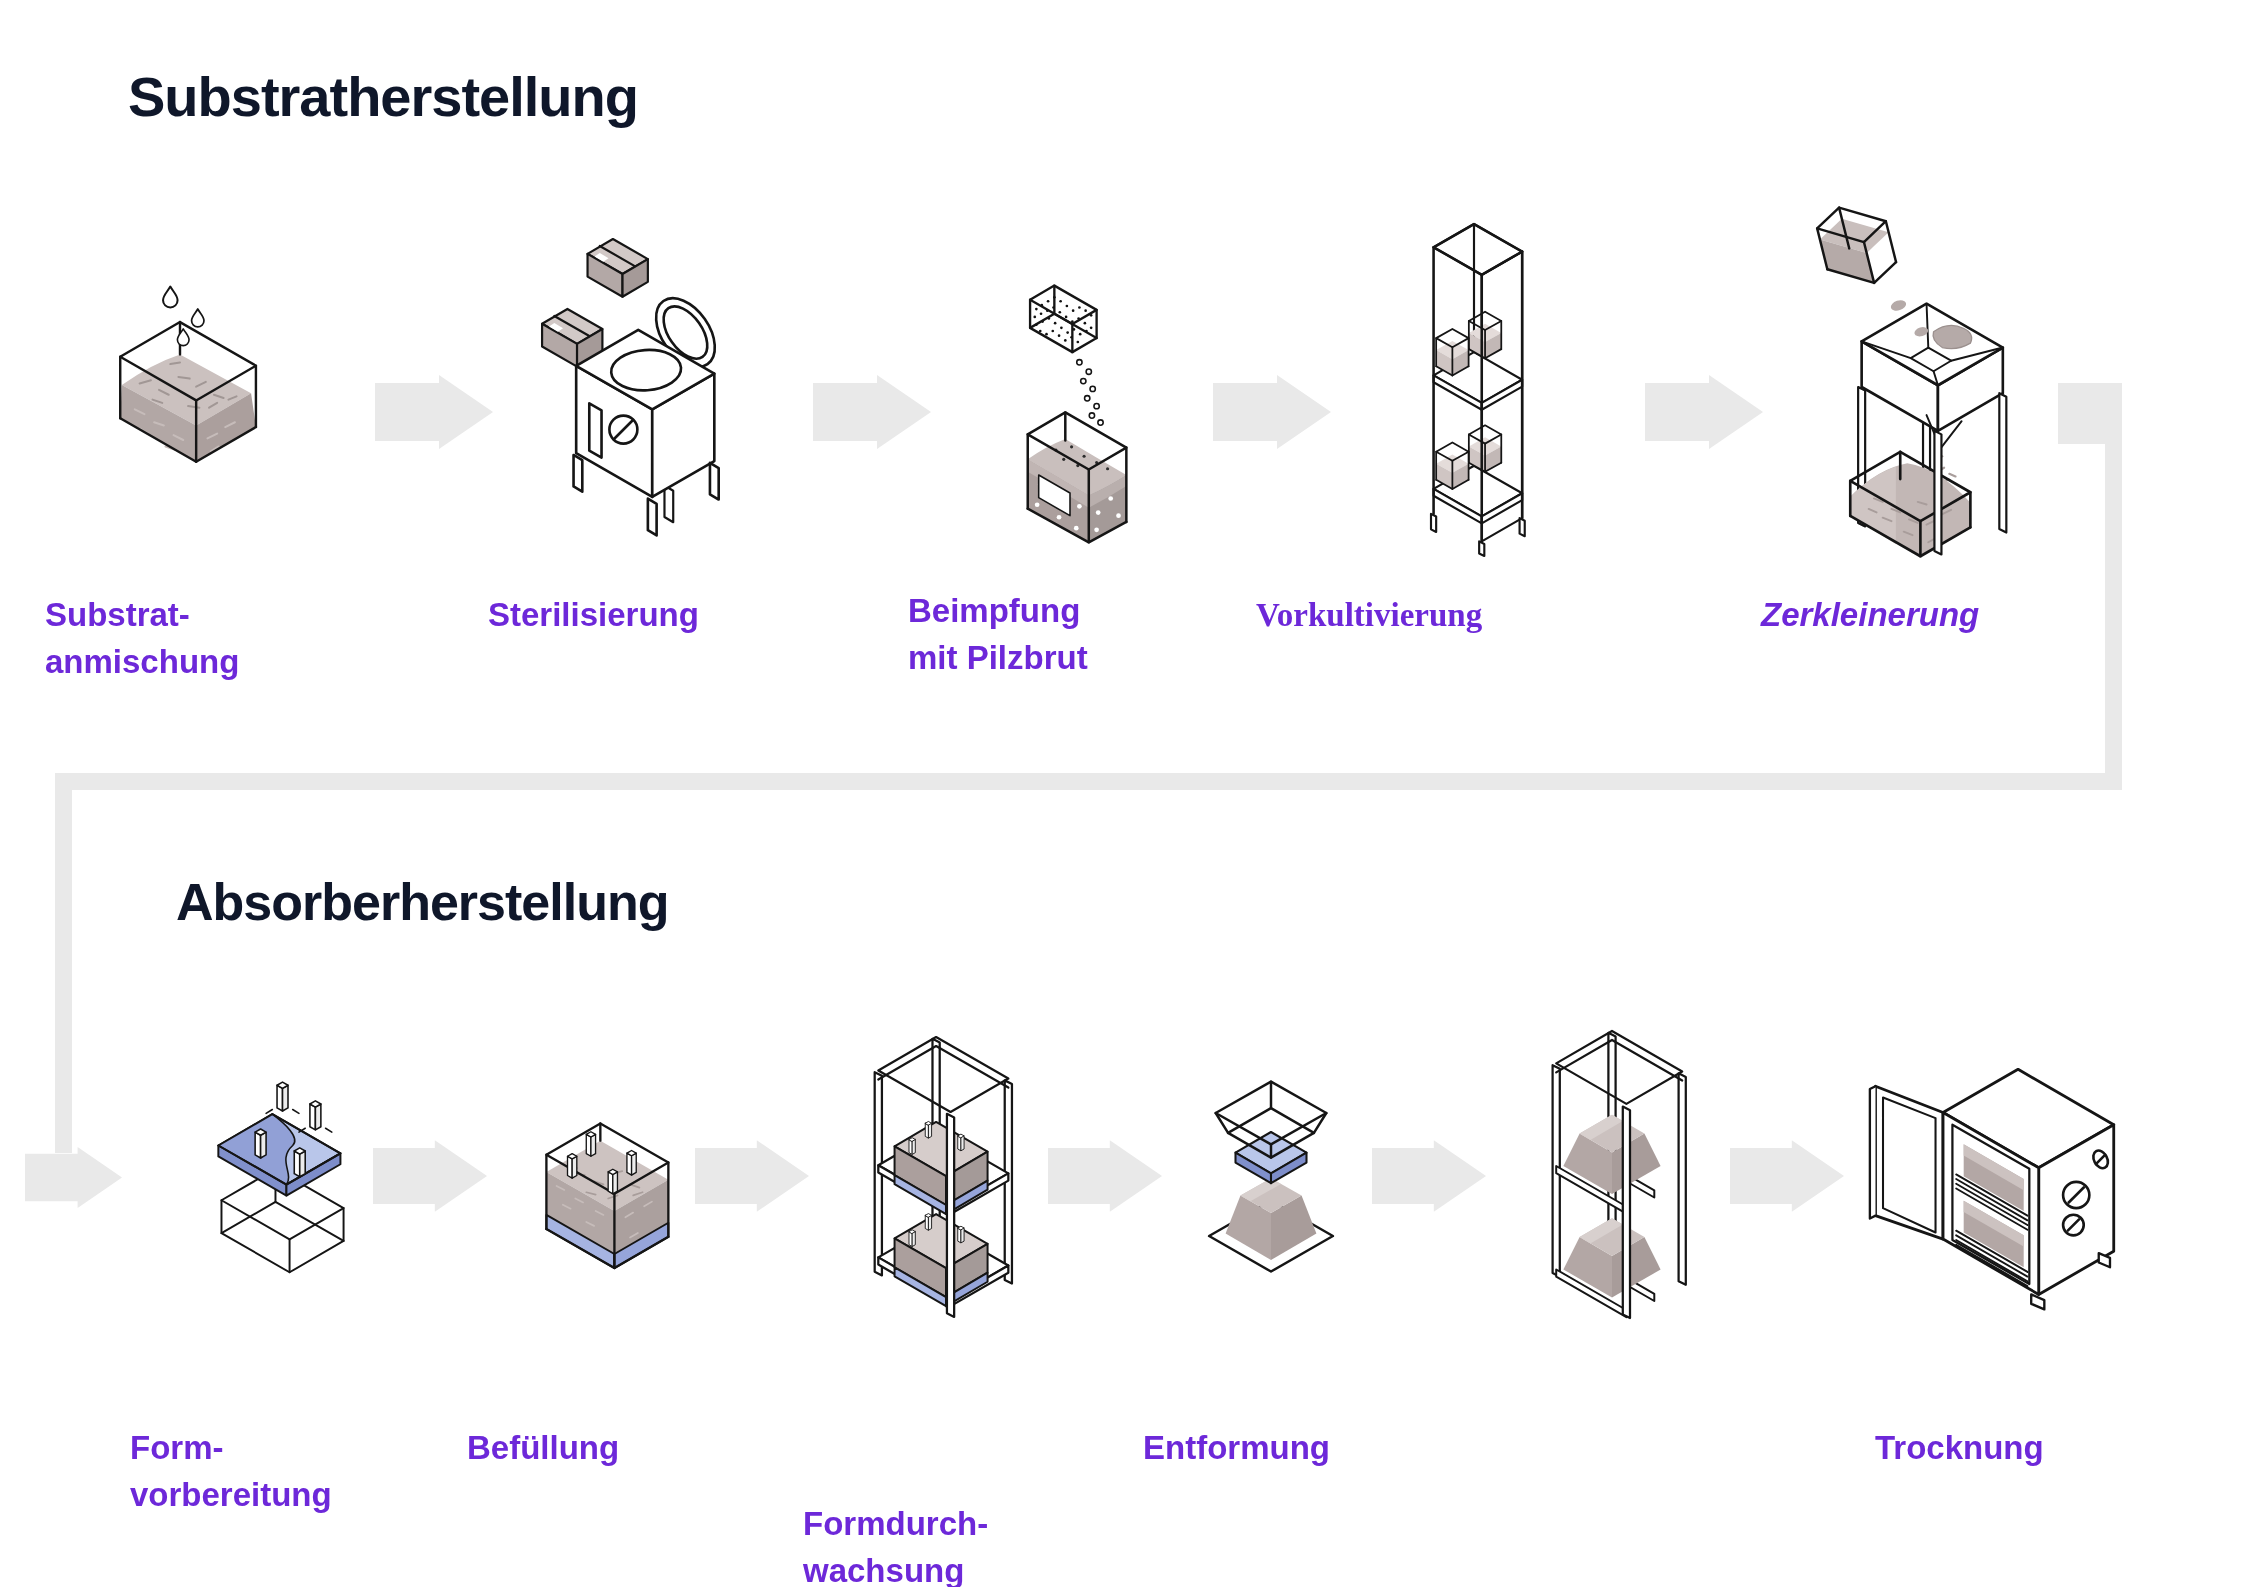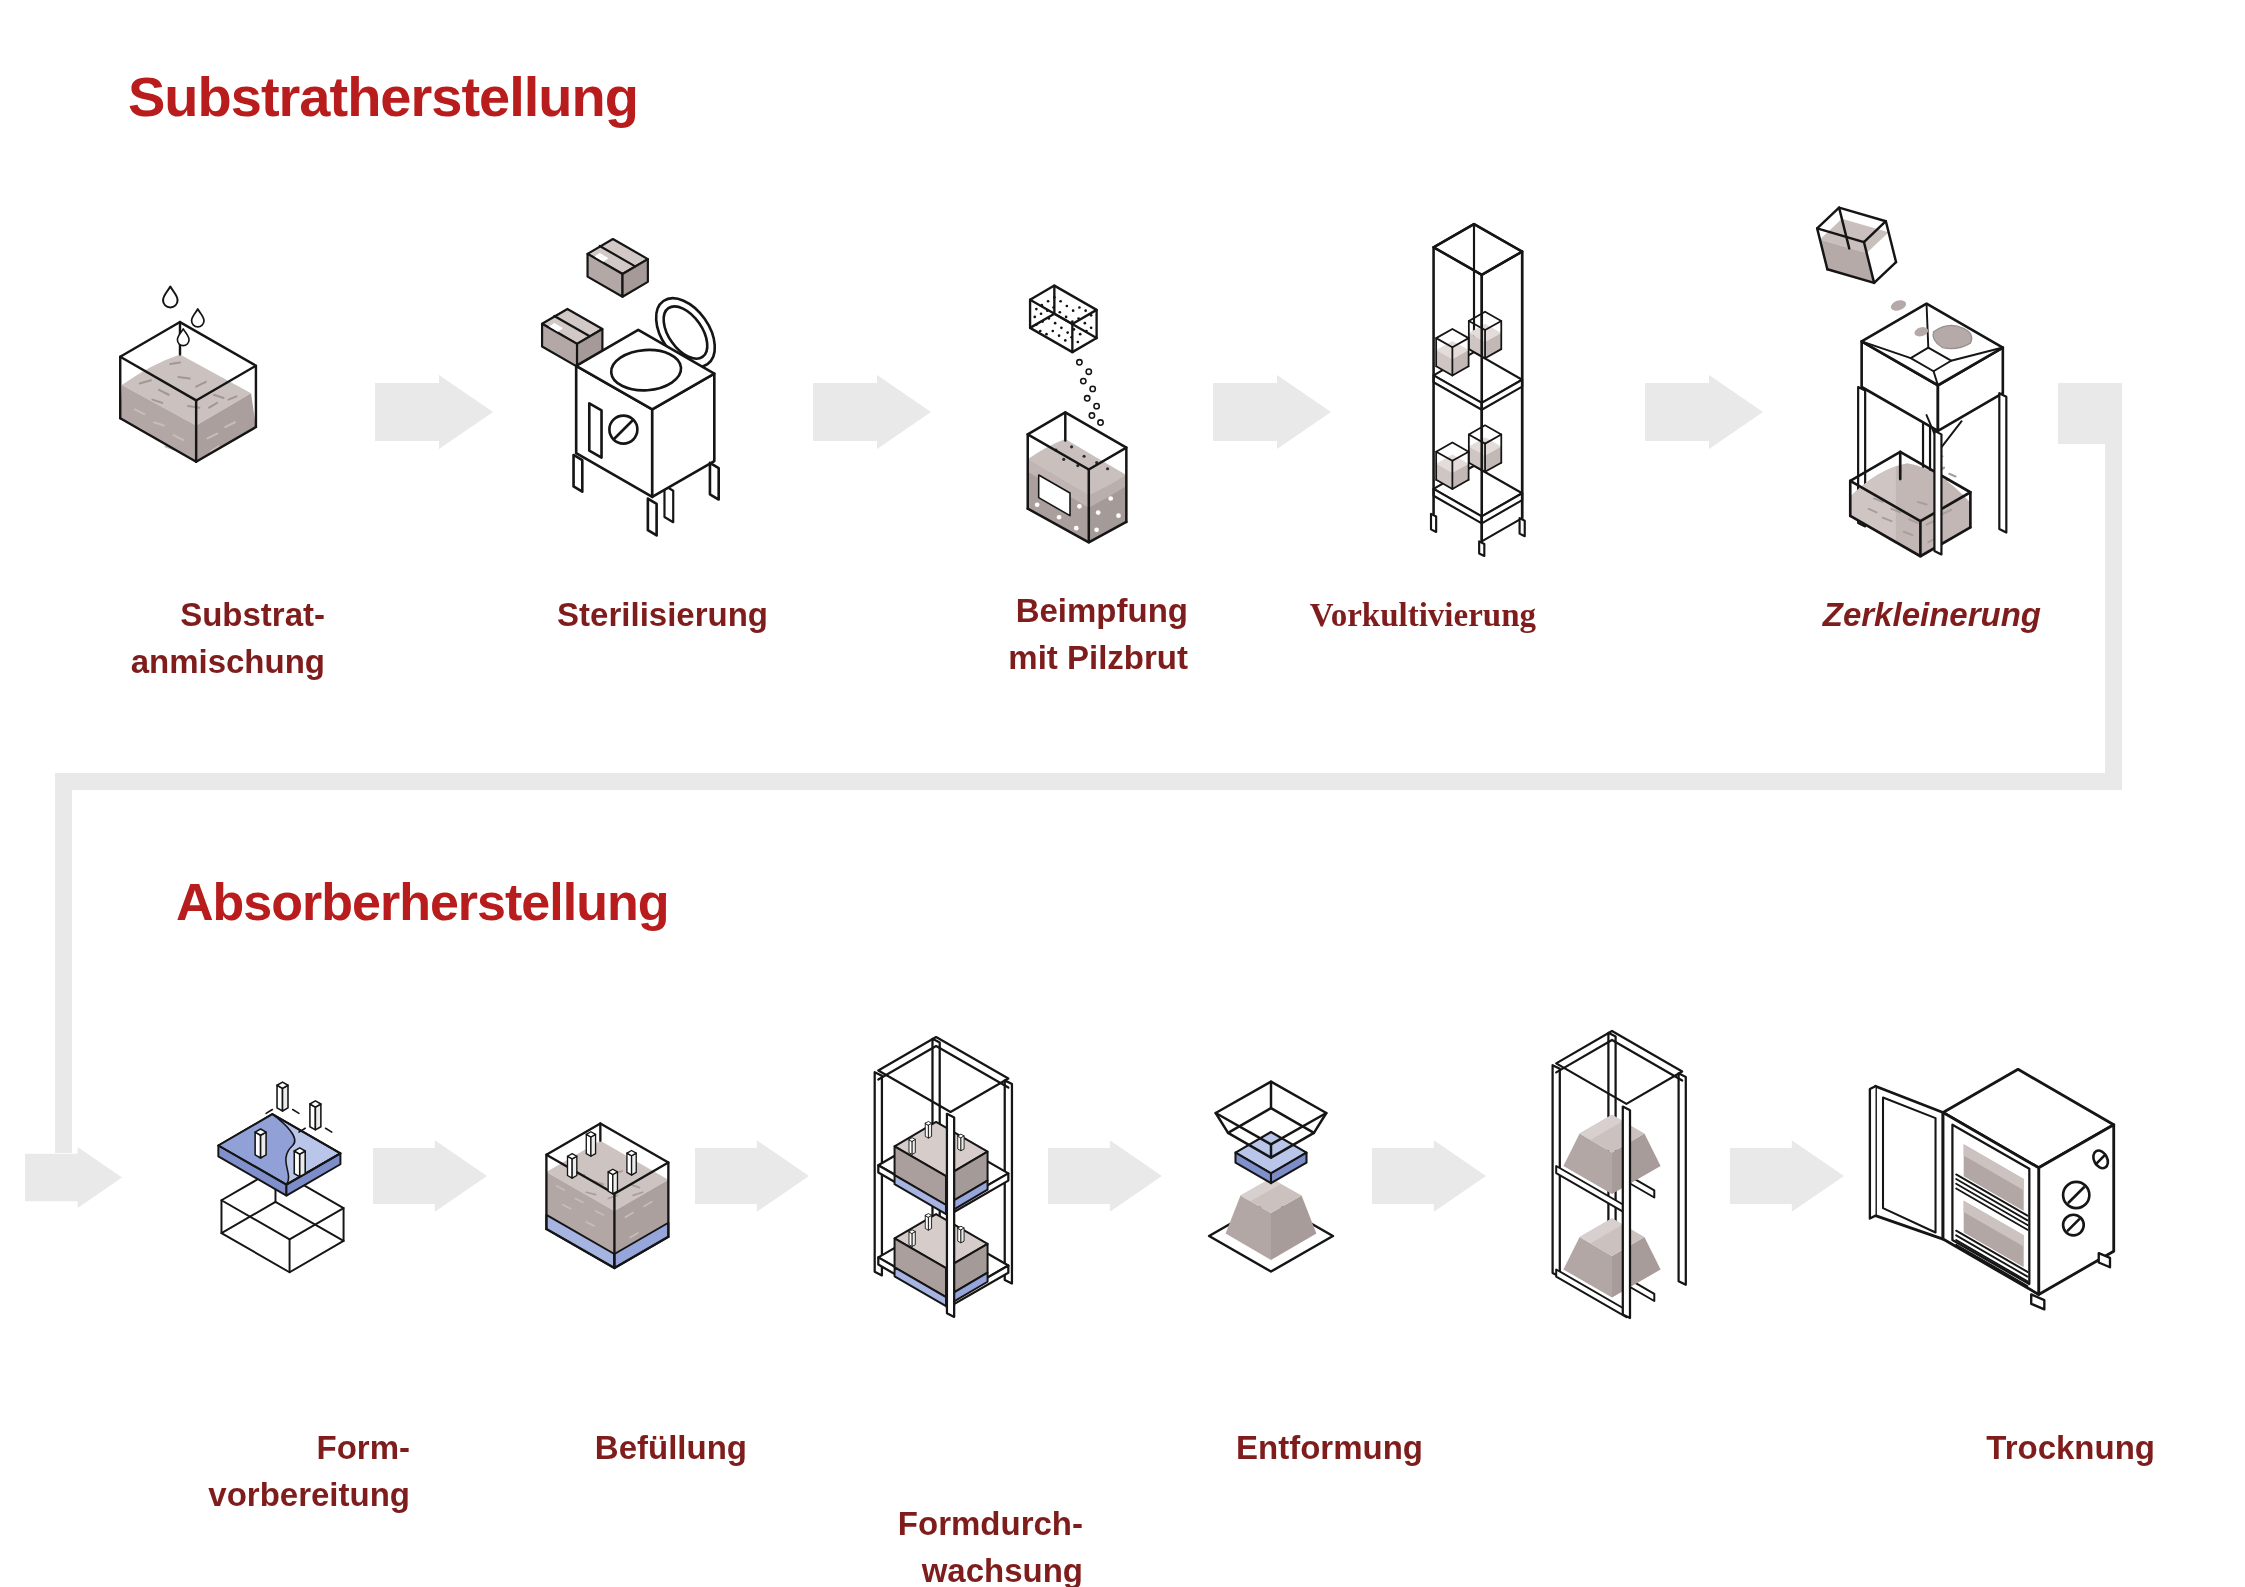--- a/index.html
+++ b/index.html
@@ -1,22 +1,22 @@
 <!DOCTYPE html>
 <html><head>
 <meta charset="utf-8">
 <style>
   html,body{margin:0;padding:0;background:#fff;}
   #canvas{position:relative;width:2245px;height:1587px;background:#fff;overflow:hidden;
           font-family:"Liberation Sans",sans-serif;}
-  .title{position:absolute;font-weight:700;color:#b91c1c;letter-spacing:-1px;white-space:nowrap;}
+  .title{position:absolute;font-weight:700;color:#0f172a;letter-spacing:-1px;white-space:nowrap;}
   #title1{left:128px;top:64px;font-size:56px;}
   #title2{left:176px;top:872px;font-size:52px;}
-  .step-label{position:absolute;width:280px;text-align:right;font-size:33px;line-height:1.42;
-              font-weight:700;color:#7f1d1d;white-space:pre-line;}
+  .step-label{position:absolute;width:280px;text-align:left;font-size:33px;line-height:1.42;
+              font-weight:700;color:#6d28d9;white-space:pre-line;}
   .conn{position:absolute;background:#e9e9e9;}
   .arrow{position:absolute;}
   .icon{position:absolute;}
   svg{display:block;overflow:visible;}
 </style>
 </head>
 <body>
 
 <div id="canvas">
 

